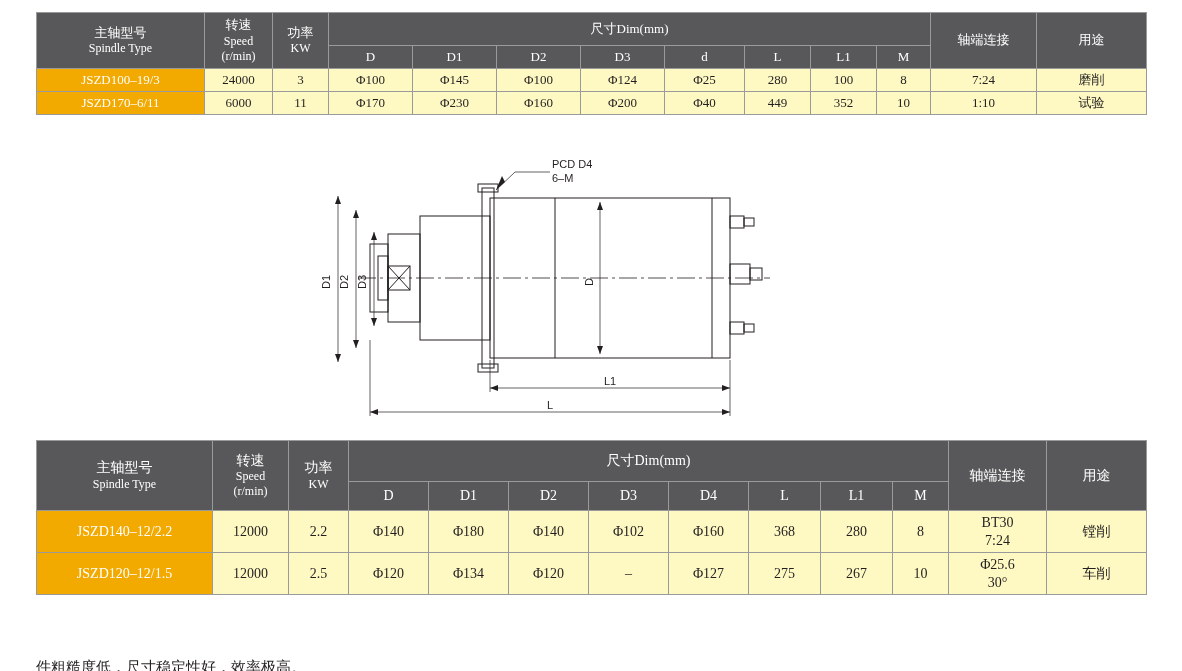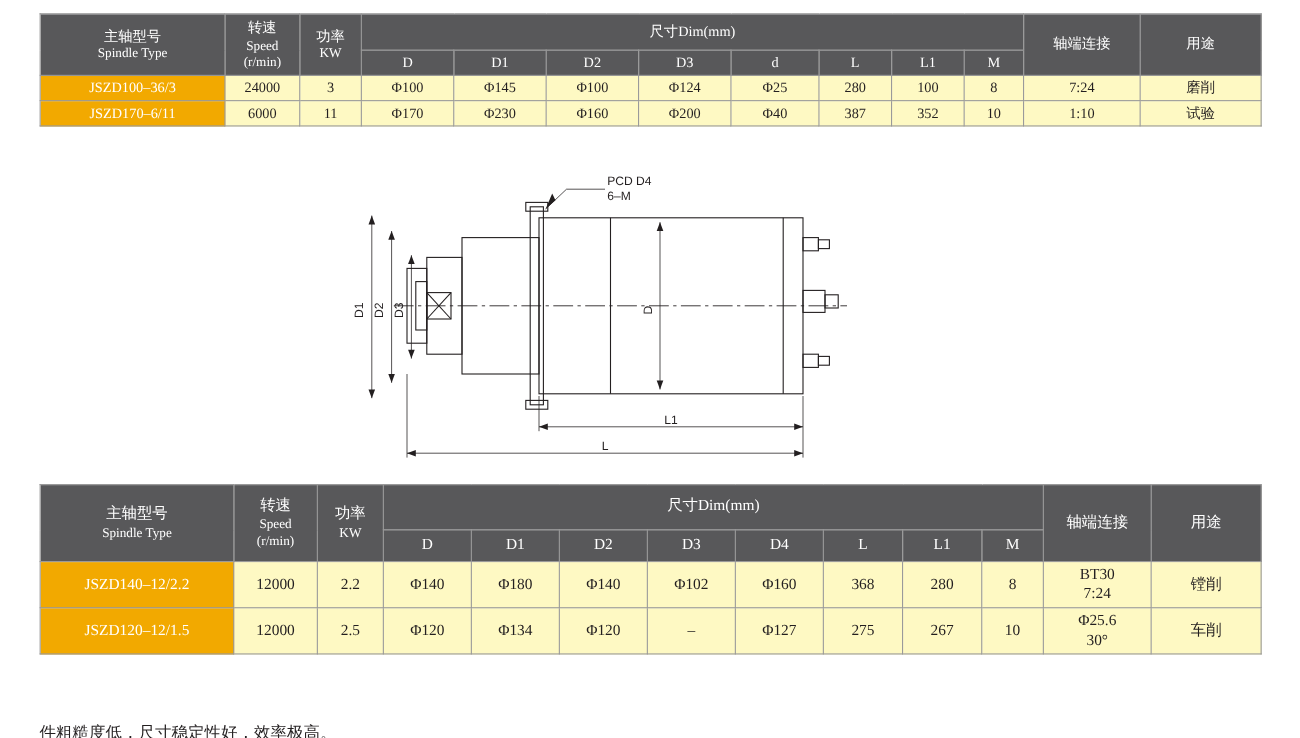--- a/index.html
+++ b/index.html
@@ -149,21 +149,21 @@
       <td class="hdr-sub">D</td>
       <td class="hdr-sub">D1</td>
       <td class="hdr-sub">D2</td>
       <td class="hdr-sub">D3</td>
       <td class="hdr-sub">d</td>
       <td class="hdr-sub">L</td>
       <td class="hdr-sub">L1</td>
       <td class="hdr-sub">M</td>
     </tr>
     <tr class="r-data">
-      <td class="name-cell">JSZD100–36/3</td>
+      <td class="name-cell">JSZD100–19/3</td>
       <td class="data-cell">24000</td>
       <td class="data-cell">3</td>
       <td class="data-cell">Φ100</td>
       <td class="data-cell">Φ145</td>
       <td class="data-cell">Φ100</td>
       <td class="data-cell">Φ124</td>
       <td class="data-cell">Φ25</td>
       <td class="data-cell">280</td>
       <td class="data-cell">100</td>
       <td class="data-cell">8</td>
@@ -172,21 +172,21 @@
     </tr>
     <tr class="r-data">
       <td class="name-cell">JSZD170–6/11</td>
       <td class="data-cell">6000</td>
       <td class="data-cell">11</td>
       <td class="data-cell">Φ170</td>
       <td class="data-cell">Φ230</td>
       <td class="data-cell">Φ160</td>
       <td class="data-cell">Φ200</td>
       <td class="data-cell">Φ40</td>
-      <td class="data-cell">387</td>
+      <td class="data-cell">449</td>
       <td class="data-cell">352</td>
       <td class="data-cell">10</td>
       <td class="data-cell">1:10</td>
       <td class="data-cell">试验</td>
     </tr>
   </tbody>
 </table>
 
 <div id="drawing">
   <svg width="600" height="285" viewBox="0 0 600 285">

